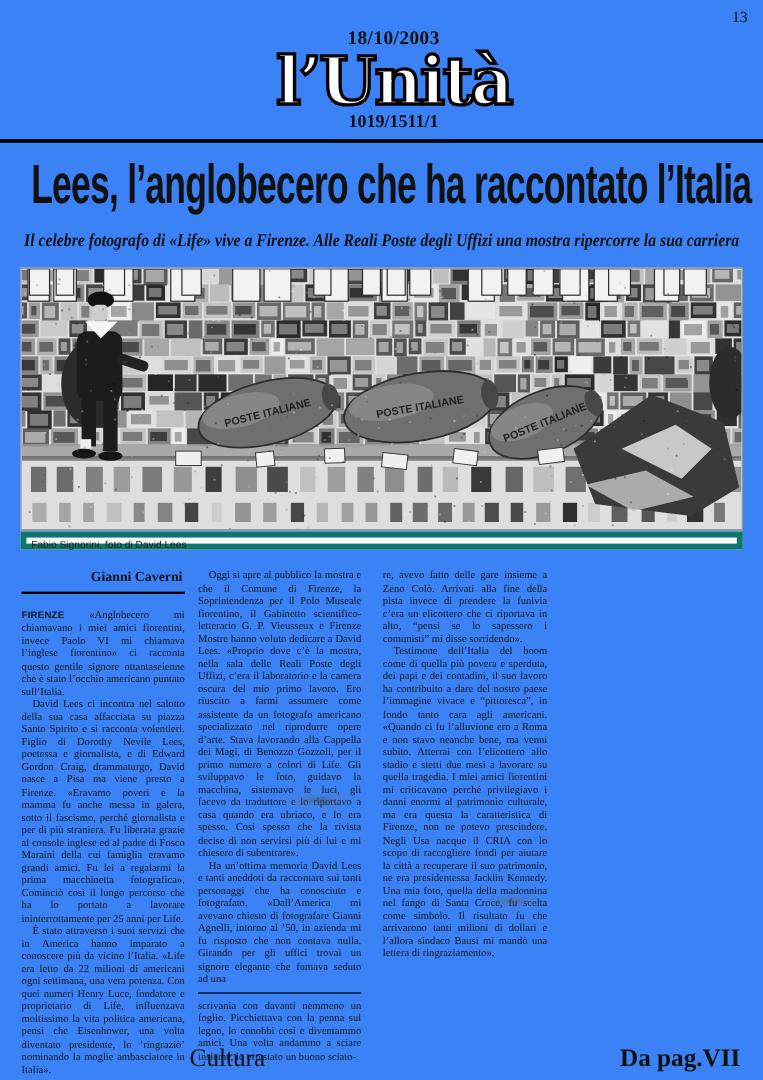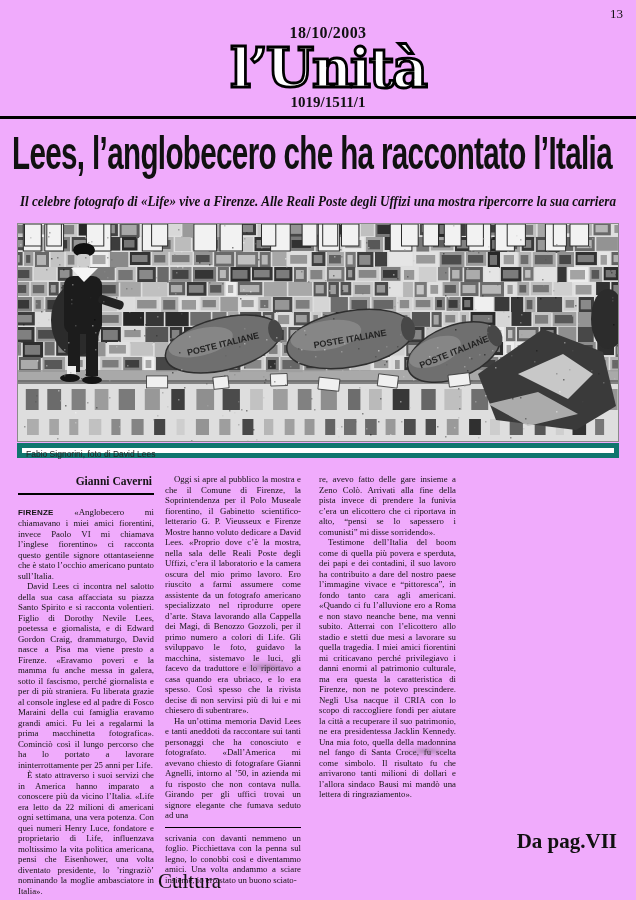--- a/index.html
+++ b/index.html
@@ -1,30 +1,30 @@
 <!DOCTYPE html>
 <html><head>
 <meta charset="utf-8">
 <style>
   * { margin:0; padding:0; box-sizing:border-box; }
   html,body { background:#9a9a9a; }
   .page {
     position:relative; width:636px; height:900px; margin:0 auto;
-    background:#f0abfc; color:#111;
+    background:#3b82f6; color:#111;
     font-family:"Liberation Serif", serif;
     overflow:hidden;
   }
   .page-number { position:absolute; top:6px; right:13px; font-size:13px; }
   .masthead { position:absolute; left:110px; top:24px; width:436px; text-align:center; }
   .masthead-date { font-weight:bold; font-size:16px; letter-spacing:.4px; }
   .masthead-logo-svg { display:block; margin:-4px auto -6px auto; overflow:visible; }
   .masthead-edition { font-weight:bold; font-size:15px; }
   .top-rule { position:absolute; left:0; top:116px; width:636px; height:3px; background:#000; }
   .headline {
-    position:absolute; left:12px; top:124px; width:600px; height:60px;
+    position:absolute; left:26px; top:124px; width:600px; height:60px;
     font-family:"Liberation Sans", sans-serif; font-weight:bold;
     font-size:46px; line-height:58px; letter-spacing:-1px; white-space:nowrap;
   }
   .subheadline {
     position:absolute; left:20px; top:190px; width:596px;
     font-style:italic; font-weight:bold; font-size:15px; line-height:22px; white-space:nowrap;text-align:center;
   }
   .fit-inner { display:inline-block; white-space:nowrap; transform-origin:0 50%; }
   .photo { position:absolute; left:17px; top:223px; width:602px; }
   .photo-canvas { width:602px; height:219px; border:1px solid #8a8a8a; background:#e4e4e4; overflow:hidden; }
@@ -38,21 +38,21 @@
   .col-1 { left:18px;  width:136px; }
   .col-2 { left:165px; width:136px; }
   .col-3 { left:319px; width:137px; }
   .col p { margin:0; }
   .col p.indent { text-indent:9px; }
   .byline { font-size:11.5px; font-weight:bold; text-align:right; padding-right:2px; margin-top:2px; }
   .byline-rule { height:2px; background:#000; border:0; margin:6px 0 12px 0; }
   .dateline { font-family:"Liberation Sans", sans-serif; font-weight:bold; font-size:8px; letter-spacing:.2px; }
   .col-rule { height:1px; background:#000; border:0; margin:6px 0 5px 0; }
   .section-label { position:absolute; left:158px; top:869px; width:140px; text-align:left; font-weight:normal; font-size:21px; }
-  .page-ref { position:absolute; left:505px; top:829px; width:112px; text-align:right; font-weight:bold; font-size:21px; }
+  .page-ref { position:absolute; left:505px; top:869px; width:112px; text-align:right; font-weight:bold; font-size:21px; }
   .smudge { position:absolute; pointer-events:none; filter:blur(1px); opacity:.45;
     background:radial-gradient(closest-side, #4a4a4a, rgba(120,120,120,.4), rgba(255,255,255,0)); }
   .smudge-a { left:228px; top:659px; width:76px; height:16px; }
   .smudge-b { left:398px; top:744px; width:58px; height:14px; }
 </style>
 </head>
 <body>
 
 <div class="page">
 

